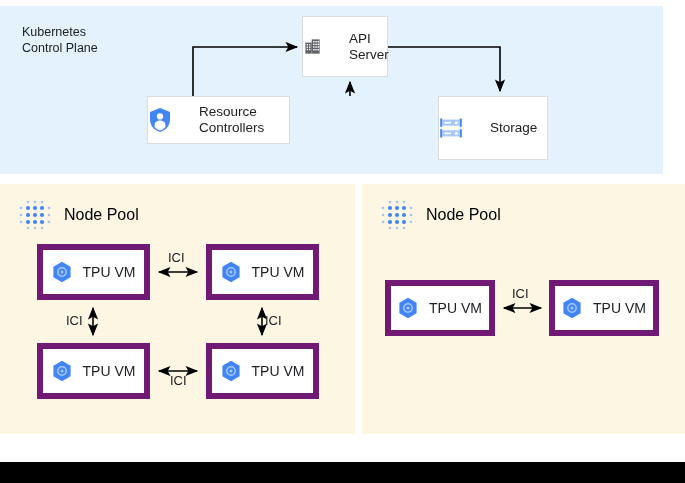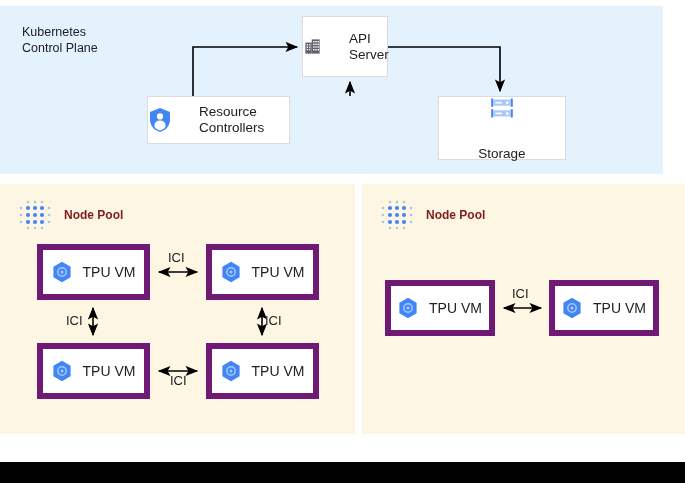--- a/index.html
+++ b/index.html
@@ -53,21 +53,21 @@
   .node-box .label {
     font-size: 13.5px;
     color: #202124;
     line-height: 16px;
     white-space: pre-line;
   }
 
   #api-server   { left: 302px; top: 16px;  width: 86px;  height: 61px; }
   #resource-ctl { left: 122px; top: 96px;  width: 143px; height: 48px; margin-left: 25px; }
   #scheduler    { left: 286px; top: 96px;  width: 129px; height: 64px; }
-  #storage      { left: 438px; top: 96px;  width: 128px; height: 64px; flex-direction: column; }
+  #storage      { left: 438px; top: 96px;  width: 110px; height: 64px; }
 
   
   .connectors {
     position: absolute;
     left: 0; top: 0;
     width: 685px; height: 483px;
     pointer-events: none;
   }
 
   
@@ -83,23 +83,22 @@
 
   .pool-header {
     position: absolute;
     left: 18px;
     top: 14px;
     display: flex;
     align-items: center;
     gap: 12px;
   }
   .pool-header .pool-label {
-    font-size: 12px;
-    color: #7f1d1d;
-    font-weight: bold;
+    font-size: 16px;
+    color: #000000;
   }
 
   .tpu-box {
     position: absolute;
     background: #ffffff;
     border: 6px solid #701a75;
     box-sizing: border-box;
     display: flex;
     align-items: center;
     justify-content: center;

